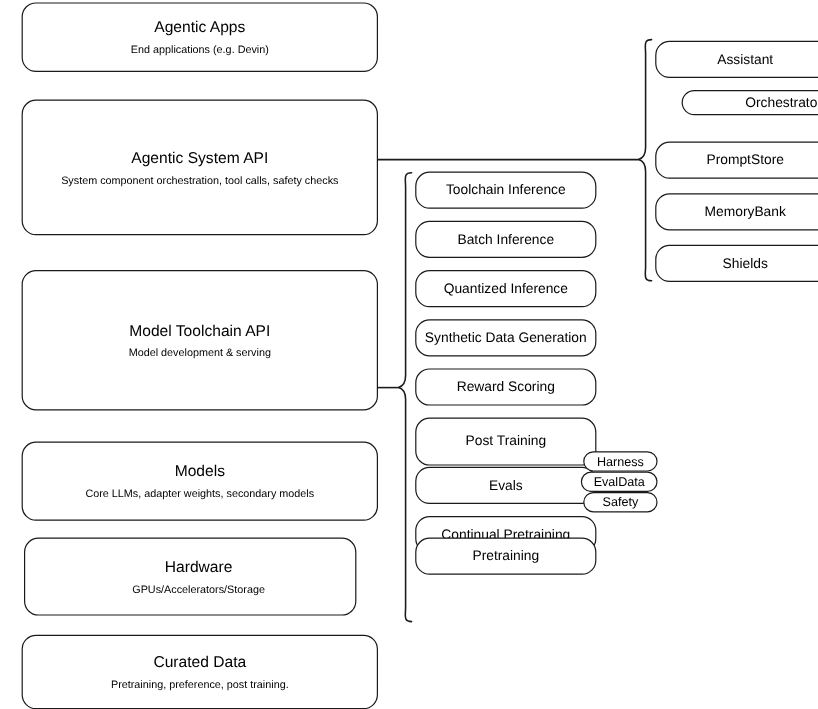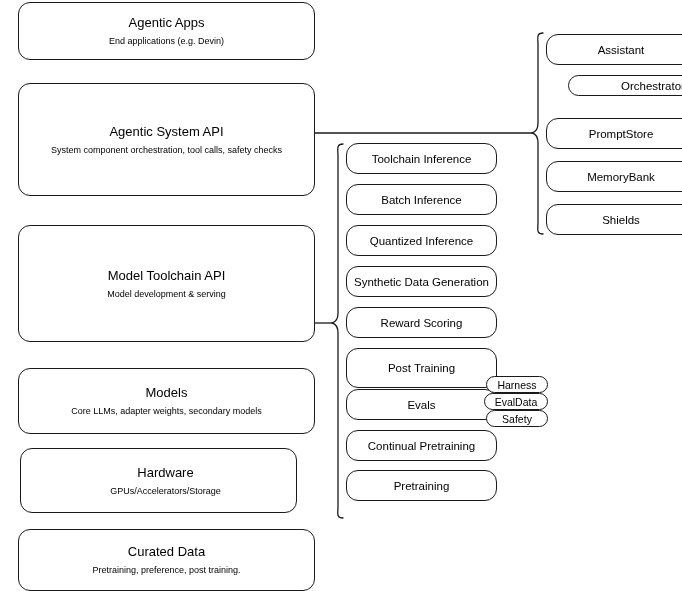--- a/index.html
+++ b/index.html
@@ -166,21 +166,21 @@
   <div class="pill-box" style="left:330px; top:266px; width:151px; height:31px;">Synthetic Data Generation</div>
 
   <div class="pill-box" style="left:330px; top:307px; width:151px; height:31px;">Reward Scoring</div>
 
   <div class="pill-box" style="left:330px; top:348px; width:151px; height:40px;">Post Training</div>
 
   <div class="pill-box" style="left:330px; top:389px; width:151px; height:31px;">Evals</div>
 
   <div class="pill-box" style="left:330px; top:430px; width:151px; height:31px;">Continual Pretraining</div>
 
-  <div class="pill-box" style="left:330px; top:470px; width:151px; height:31px;">Pretraining</div>
+  <div class="pill-box" style="left:330px; top:448px; width:151px; height:31px;">Pretraining</div>
 
   <div class="mini-pill" style="left:470px; top:376px; width:62px; height:17px;">Harness</div>
 
   <div class="mini-pill" style="left:468px; top:393px; width:64px; height:17px;">EvalData</div>
 
   <div class="mini-pill" style="left:470px; top:410px; width:62px; height:17px;">Safety</div>
 
   <div class="pill-box" style="left:530px; top:34px; width:150px; height:31px;">Assistant</div>
 
   <div class="pill-box" style="left:552px; top:75px; width:150px; height:21px;padding-left:20px;">Orchestrator</div>

